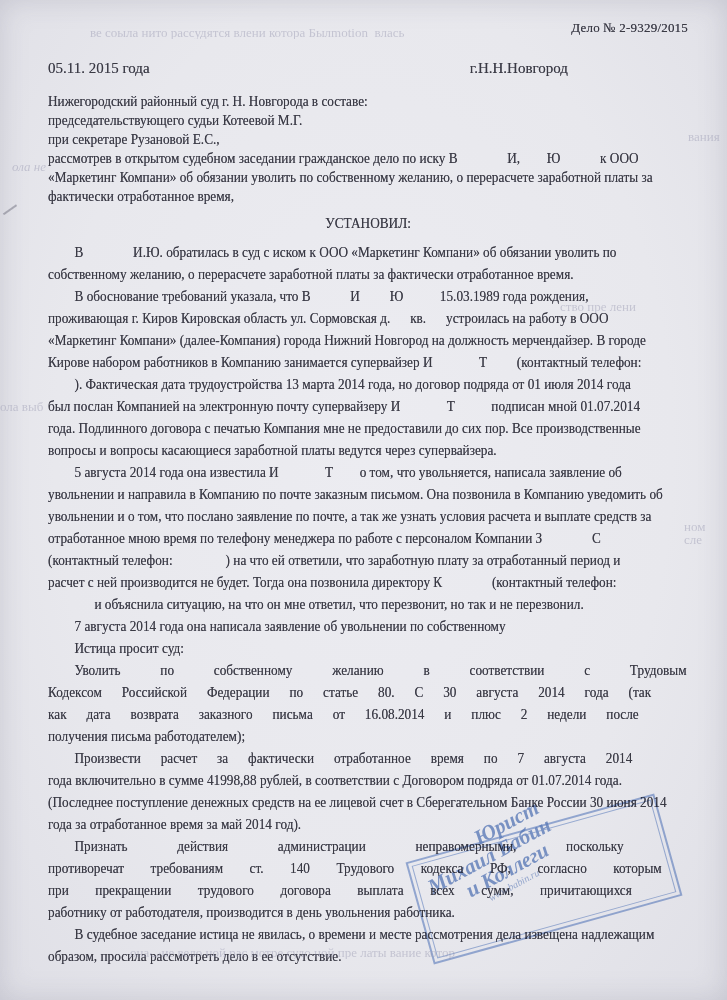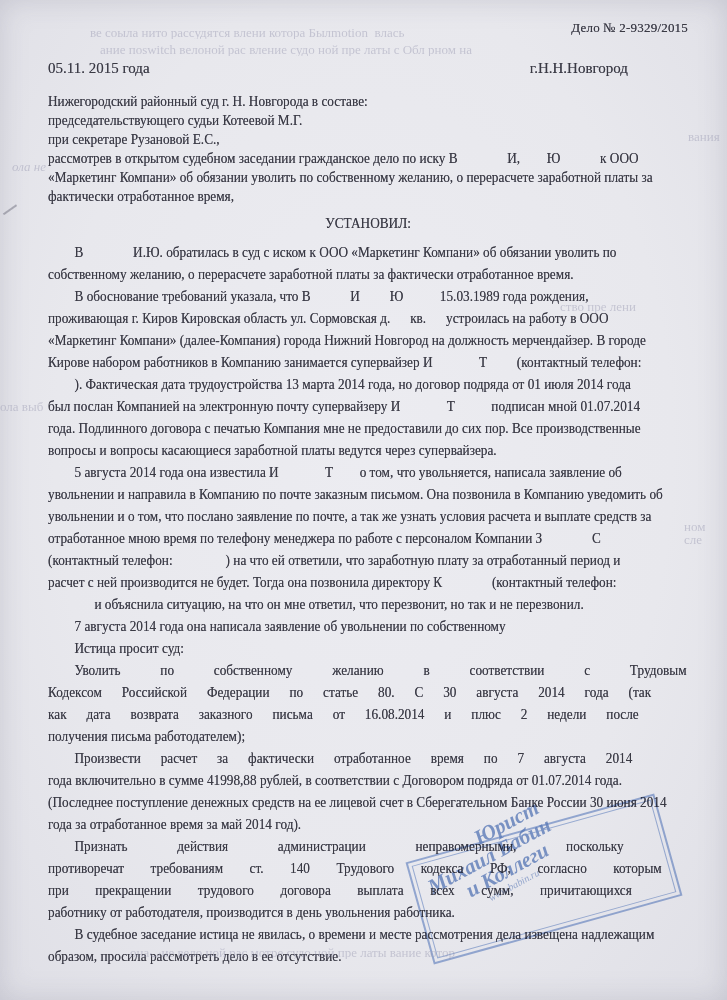--- a/index.html
+++ b/index.html
@@ -22,21 +22,21 @@
     text-shadow:0 0 .5px rgba(50,50,70,.7);
   }
   .title{
     text-align:center;font-weight:bold;font-size:15.5px;line-height:18px;
     margin-top:12px;text-shadow:0 0 .5px rgba(50,50,70,.8);
   }
   .date-row{
     display:flex;margin-top:24px;font-size:15px;
     text-shadow:0 0 .4px rgba(50,50,70,.6);
   }
-  .date-row .city{margin-left:auto;margin-right:60px;}
+  .date-row .city{margin-left:auto;margin-right:120px;}
   .doc-text{
     margin-top:15px;width:676px;
     transform:scaleX(.947);transform-origin:0 0;
     font-size:14px;
   }
   .line{
     white-space:pre-wrap;line-height:22px;min-height:22px;
     text-shadow:0 0 .45px rgba(50,50,70,.65);
   }
   .line.compact{line-height:19px;min-height:19px;}
@@ -135,20 +135,19 @@
   <div class="stamp">
     <div class="stamp-inner">
       <div class="stamp-l1">Юрист</div>
       <div class="stamp-l2">Михаил Бабин</div>
       <div class="stamp-l3">и Коллеги</div>
       <div class="stamp-url">www.babin.ru</div>
     </div>
   </div>
 
 <div class="bleed" style="left: 90px; top: 26px; width: 600px;">ве соыла нито рассудятся влени котора Былmotion  влась</div>
-    <div class="bleed" style="left: 100px; top: 43px; width: 560px;">ание поswitch велоной рас вление судо ной пре латы с Обл рном на</div>
     <div class="bleed" style="left: 688px; top: 130px; width: 40px;">вания</div>
     <div class="bleed" style="left: 12px; top: 160px; width: 44px; font-style: italic;">ола не</div>
     <div class="bleed" style="left: 560px; top: 300px; width: 150px;">ство пре лени</div>
     <div class="bleed" style="left: 684px; top: 520px; width: 42px;">ном сле</div>
     <div class="bleed" style="left: 130px; top: 946px; width: 530px;">онаبие вело ной рас мотре судо ной пре латы вание котор</div>
     <div class="bleed" style="left: 0px; top: 400px; width: 44px;">ола выб</div>
   </div>
 
 </body></html>

